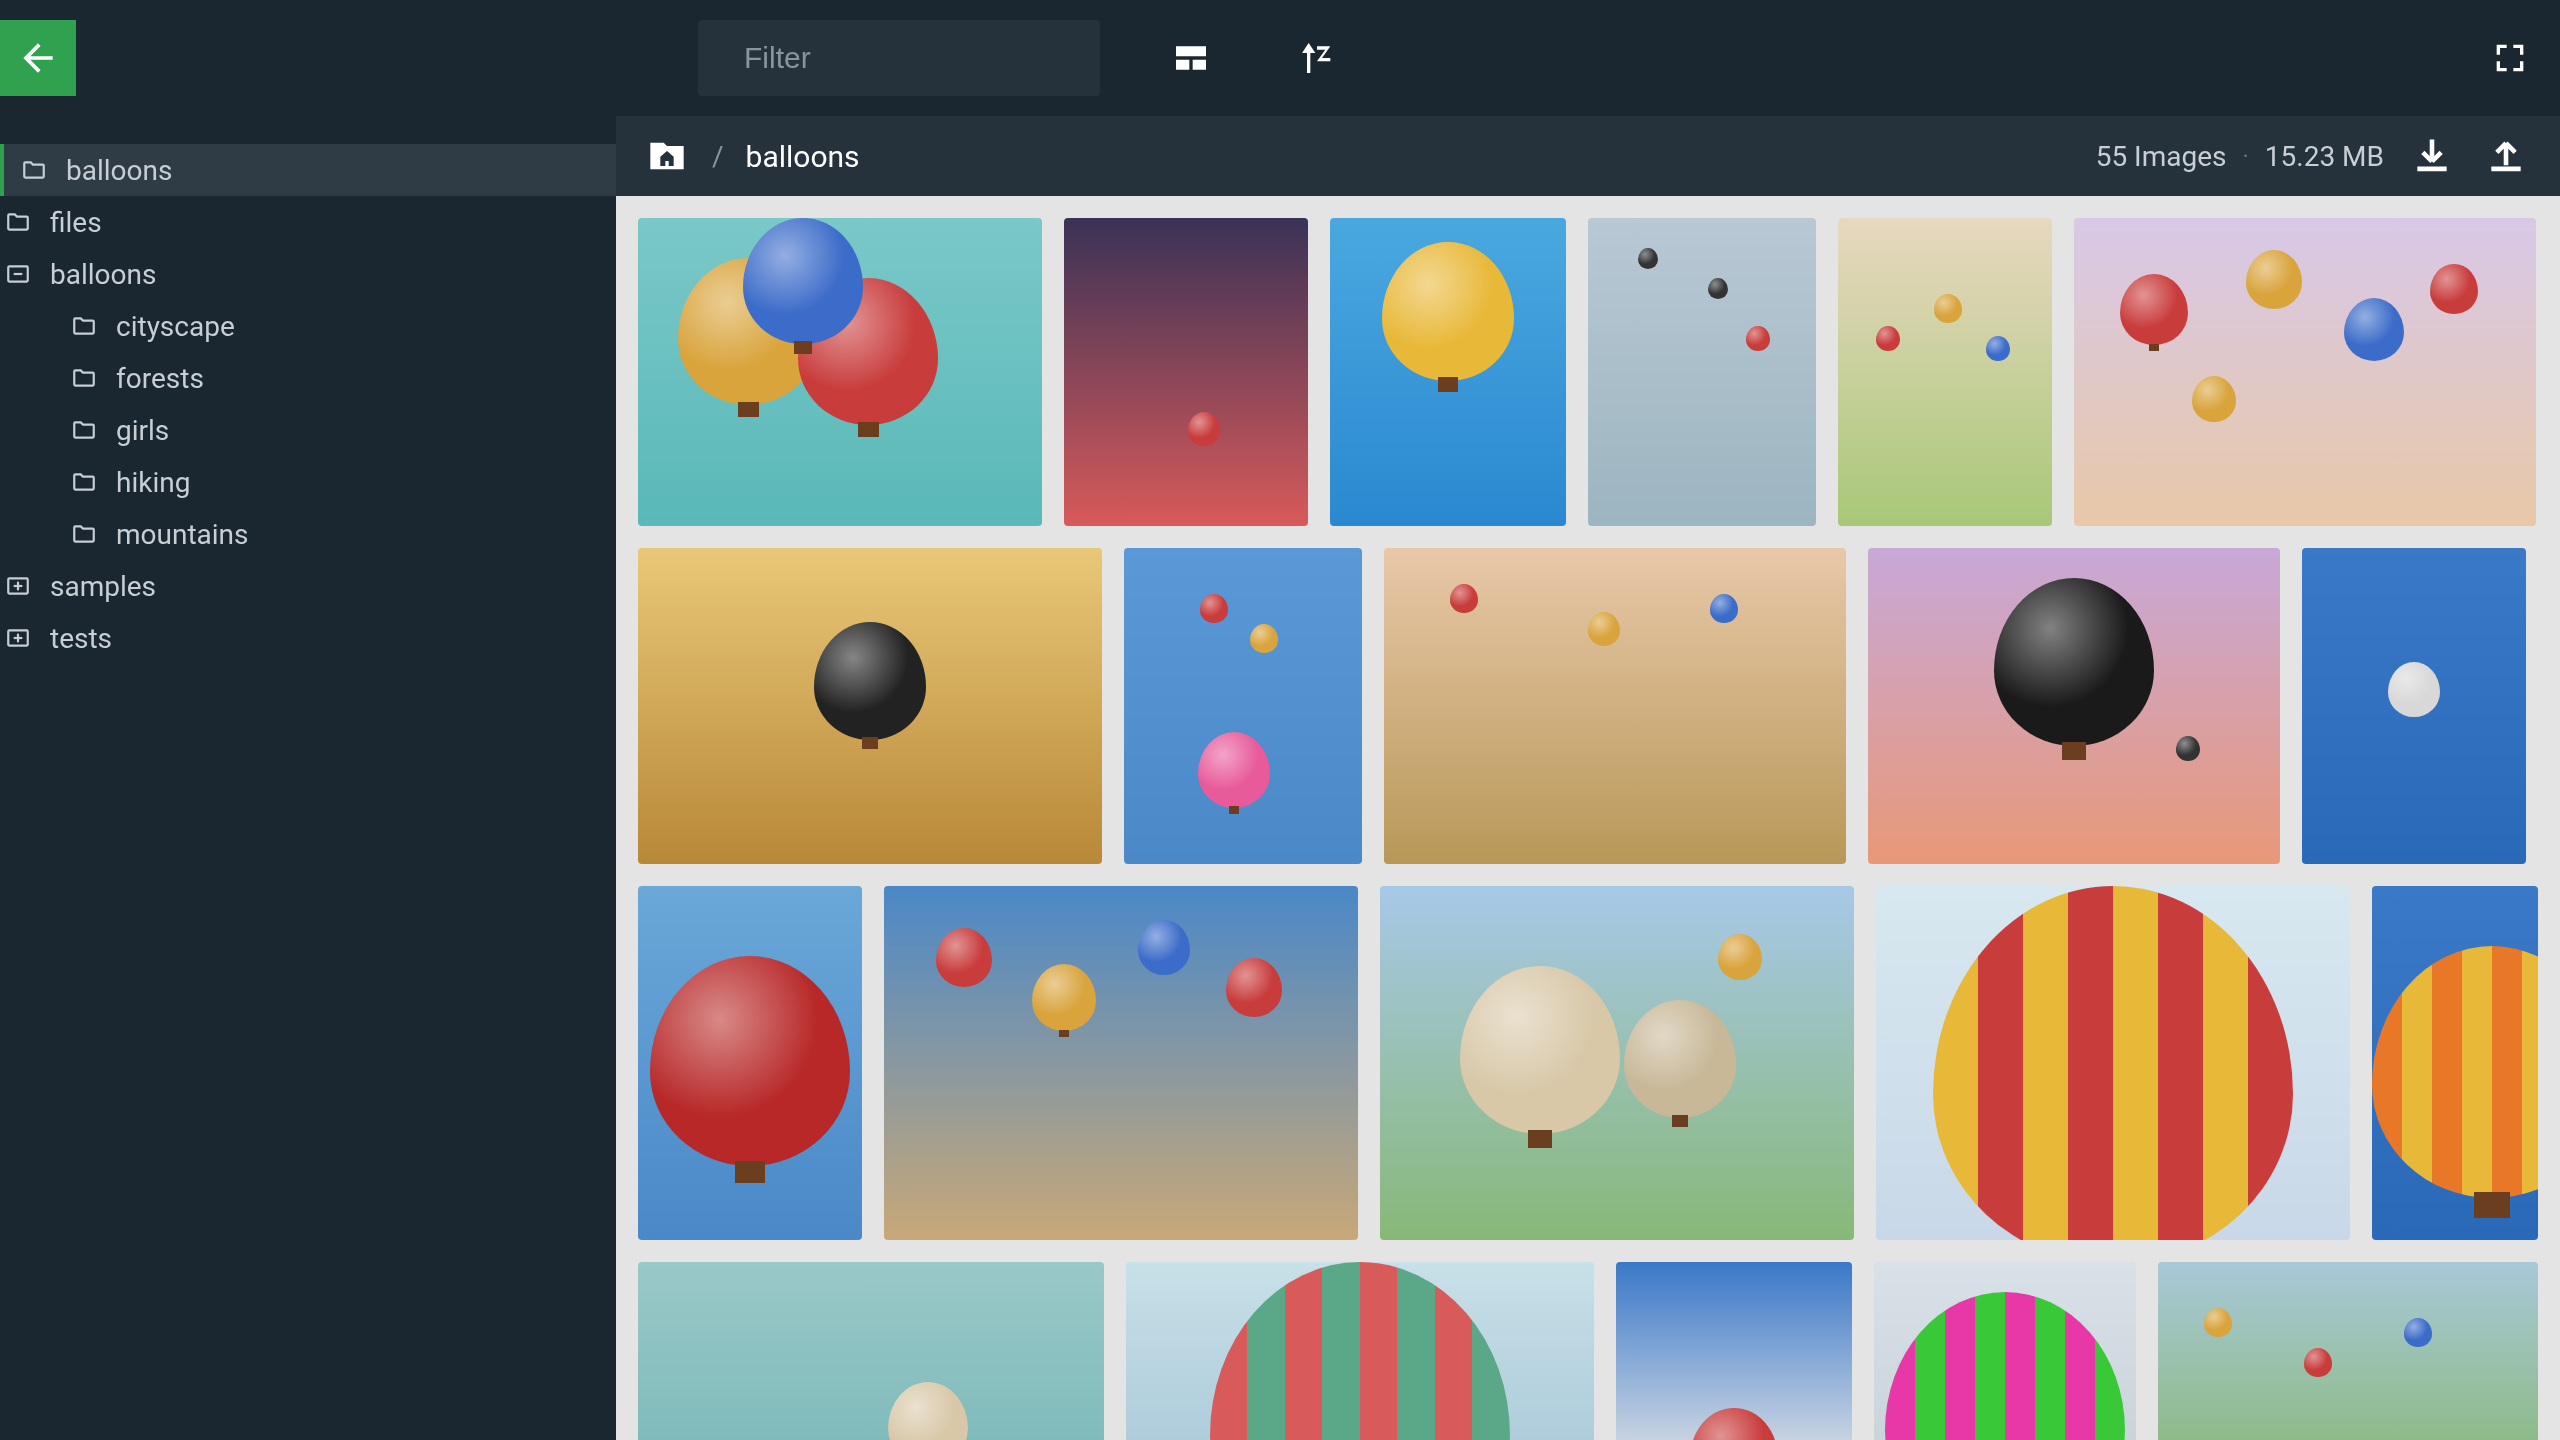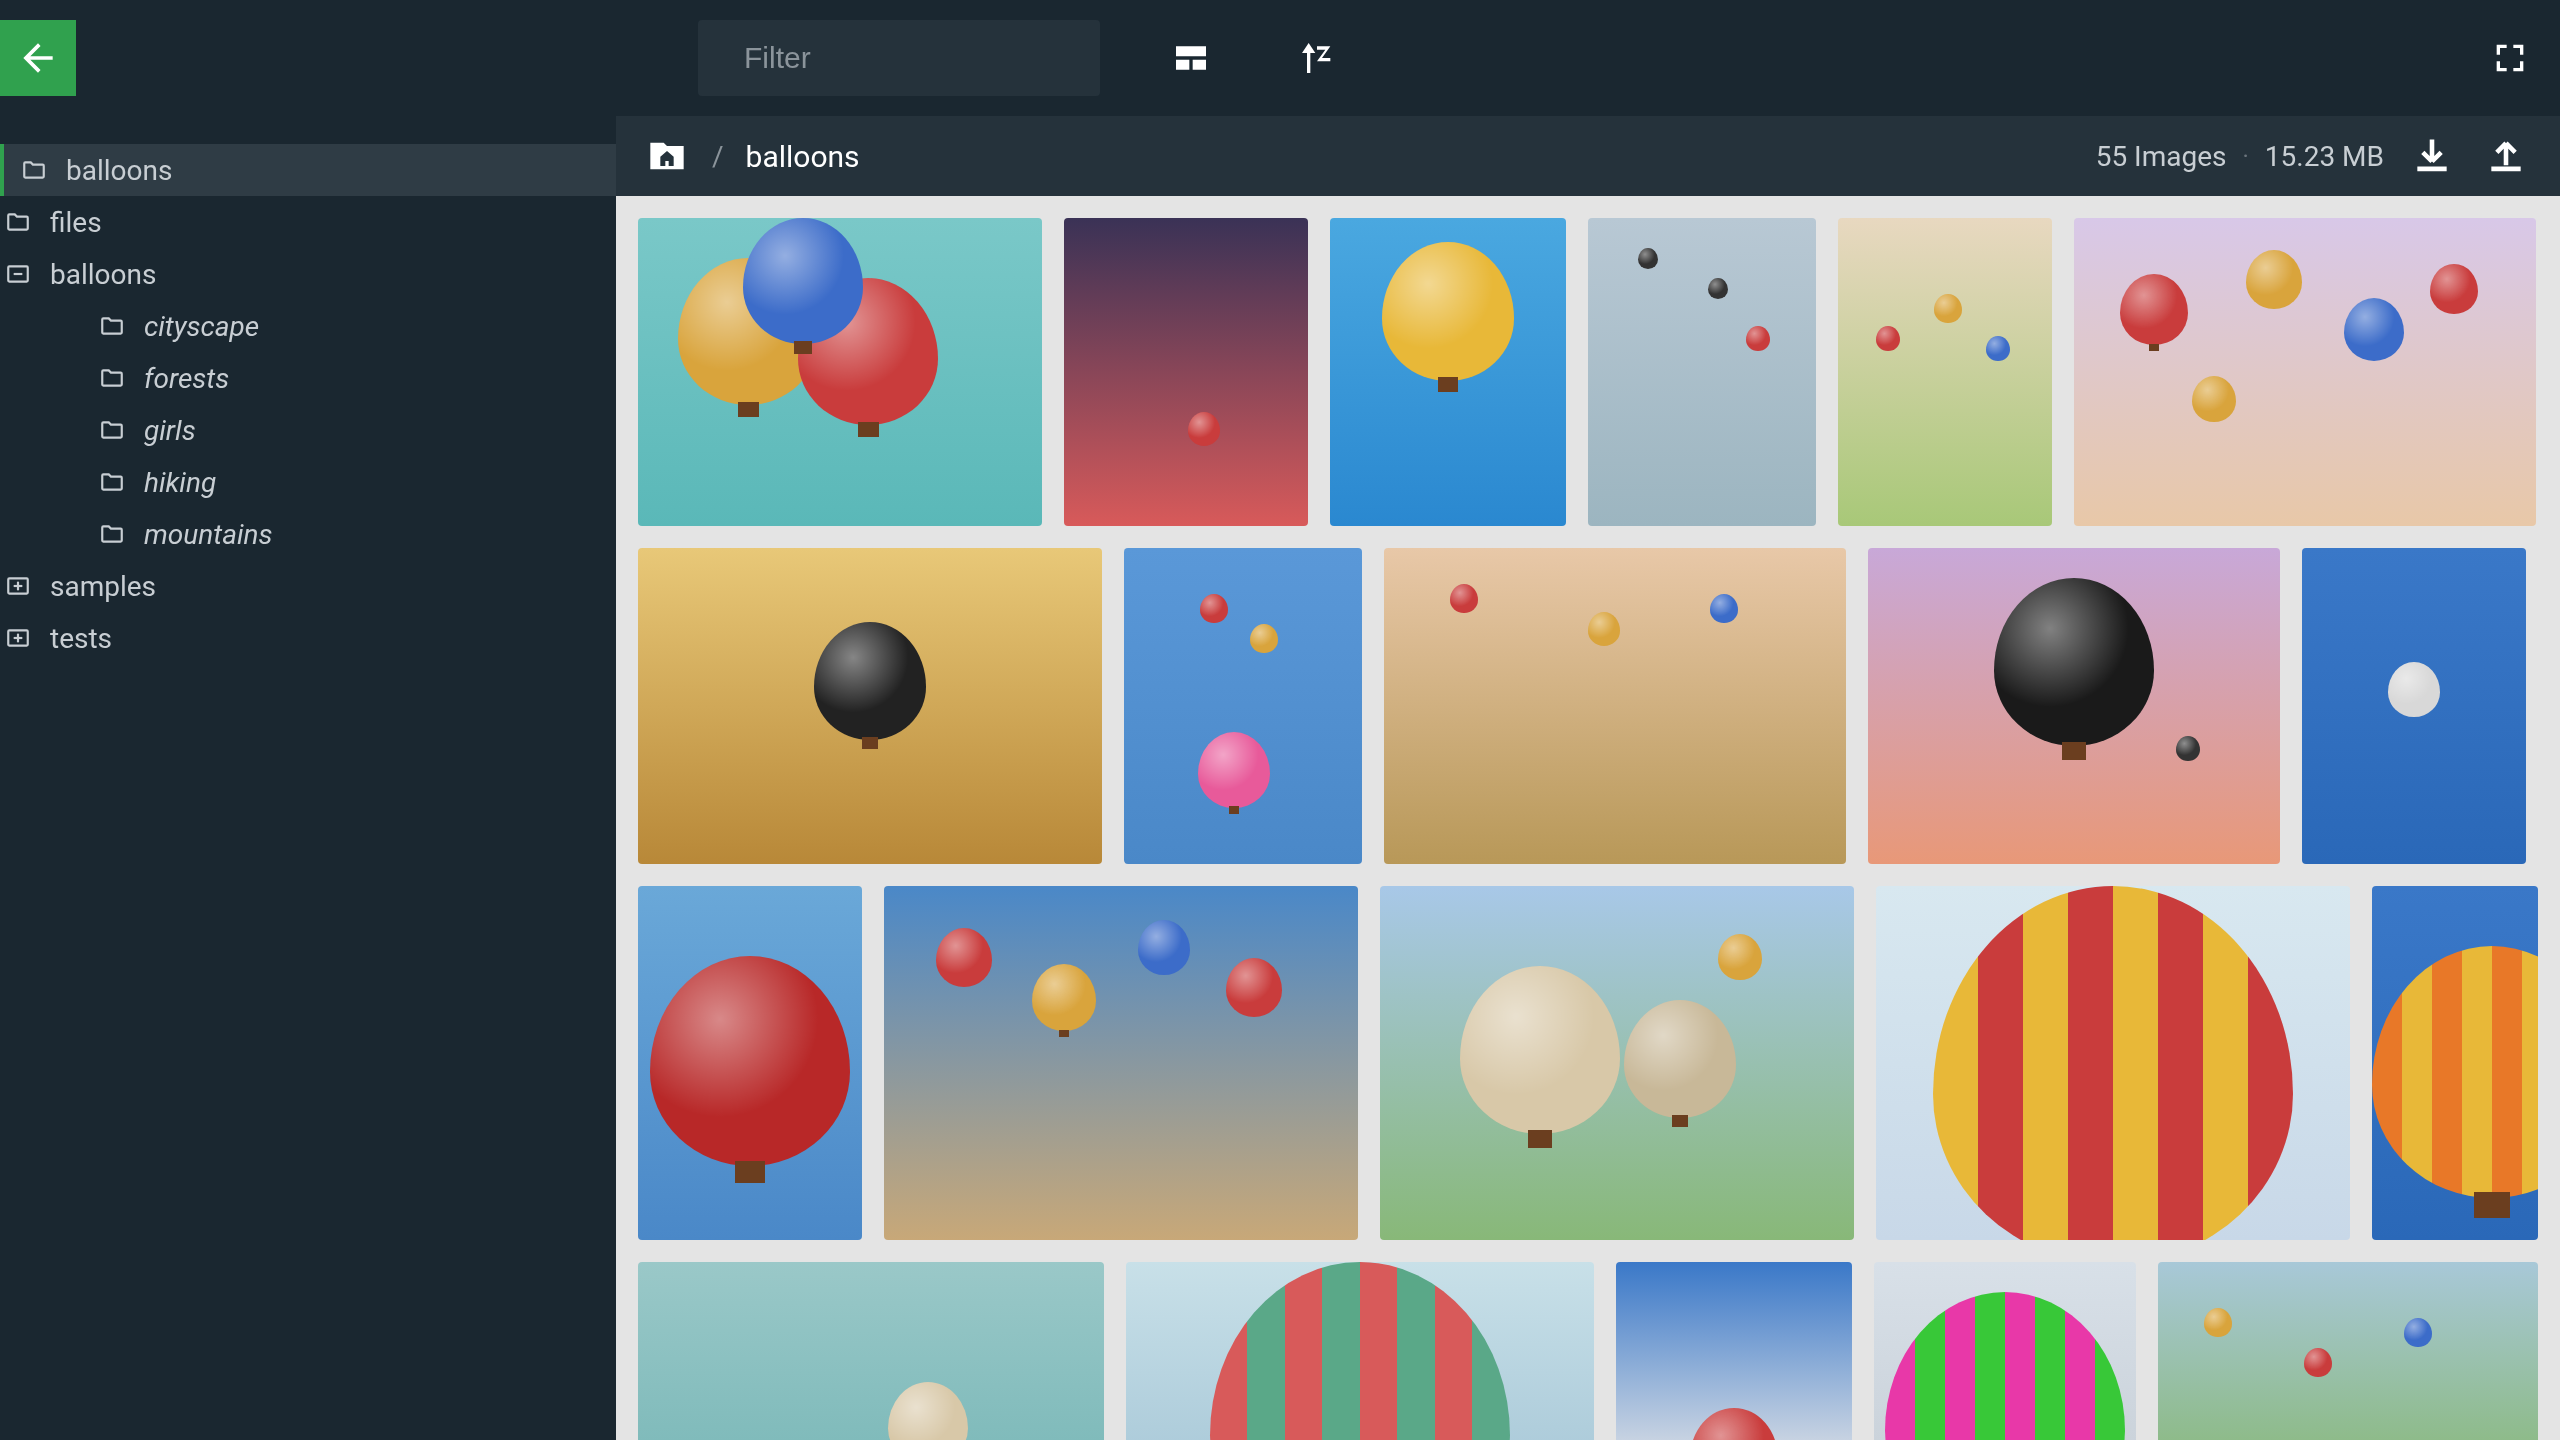--- a/index.html
+++ b/index.html
@@ -69,21 +69,21 @@
     padding-left: 4px;
     cursor: pointer;
     color: #c8ced3;
     font-size: 28px;
   }
   .tree-item.active {
     background: #2f3c45;
     border-left: 4px solid #30a14e;
     padding-left: 16px;
   }
-  .tree-item.child { padding-left: 98px; font-style: italic; }
+  .tree-item.child { padding-left: 70px; }
   .tree-icon {
     width: 28px; height: 28px;
     margin-right: 18px;
     display:flex;align-items:center;justify-content:center;
   }
   .tree-icon svg { width: 26px; height: 26px; fill: none; stroke:#c8ced3; stroke-width:2; }
 
   
   .main { flex: 1; display:flex; flex-direction:column; background:#1a2730; }
   .breadcrumb-bar {

